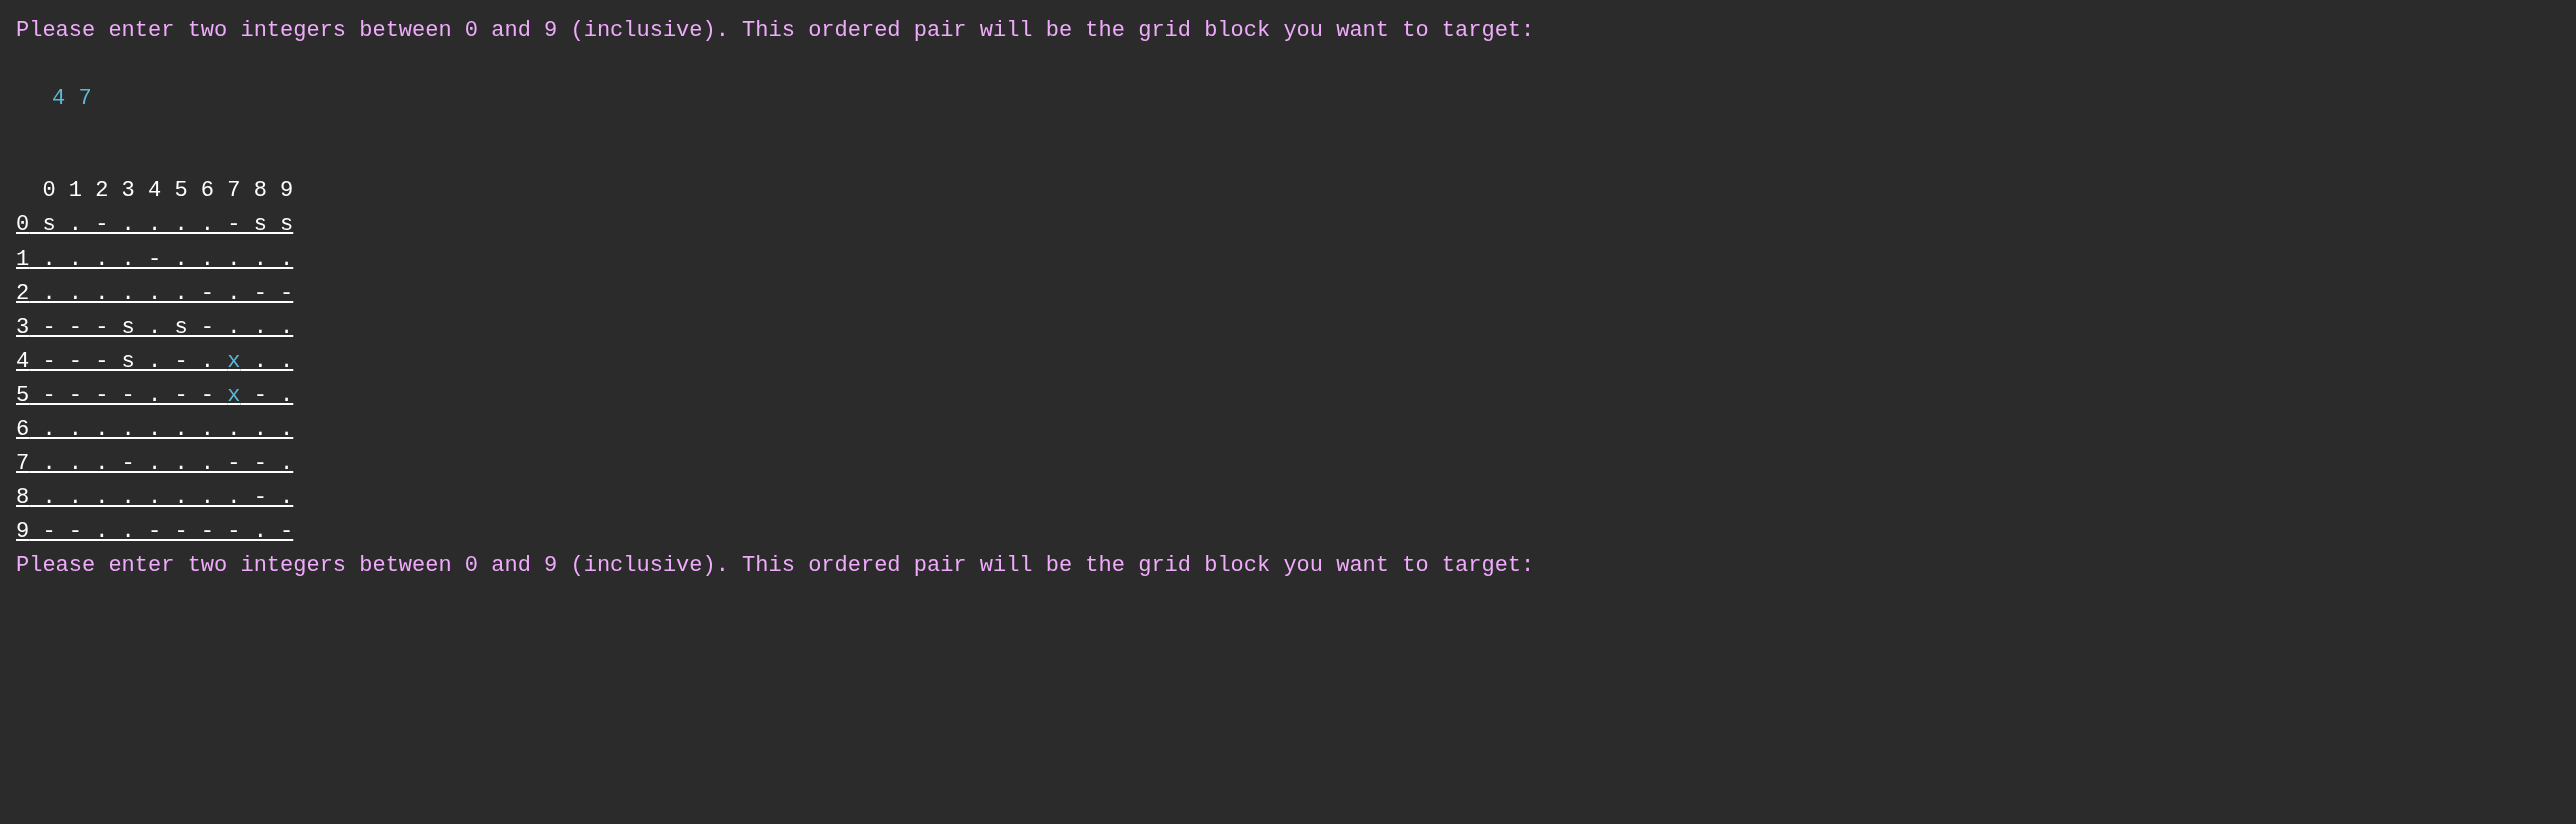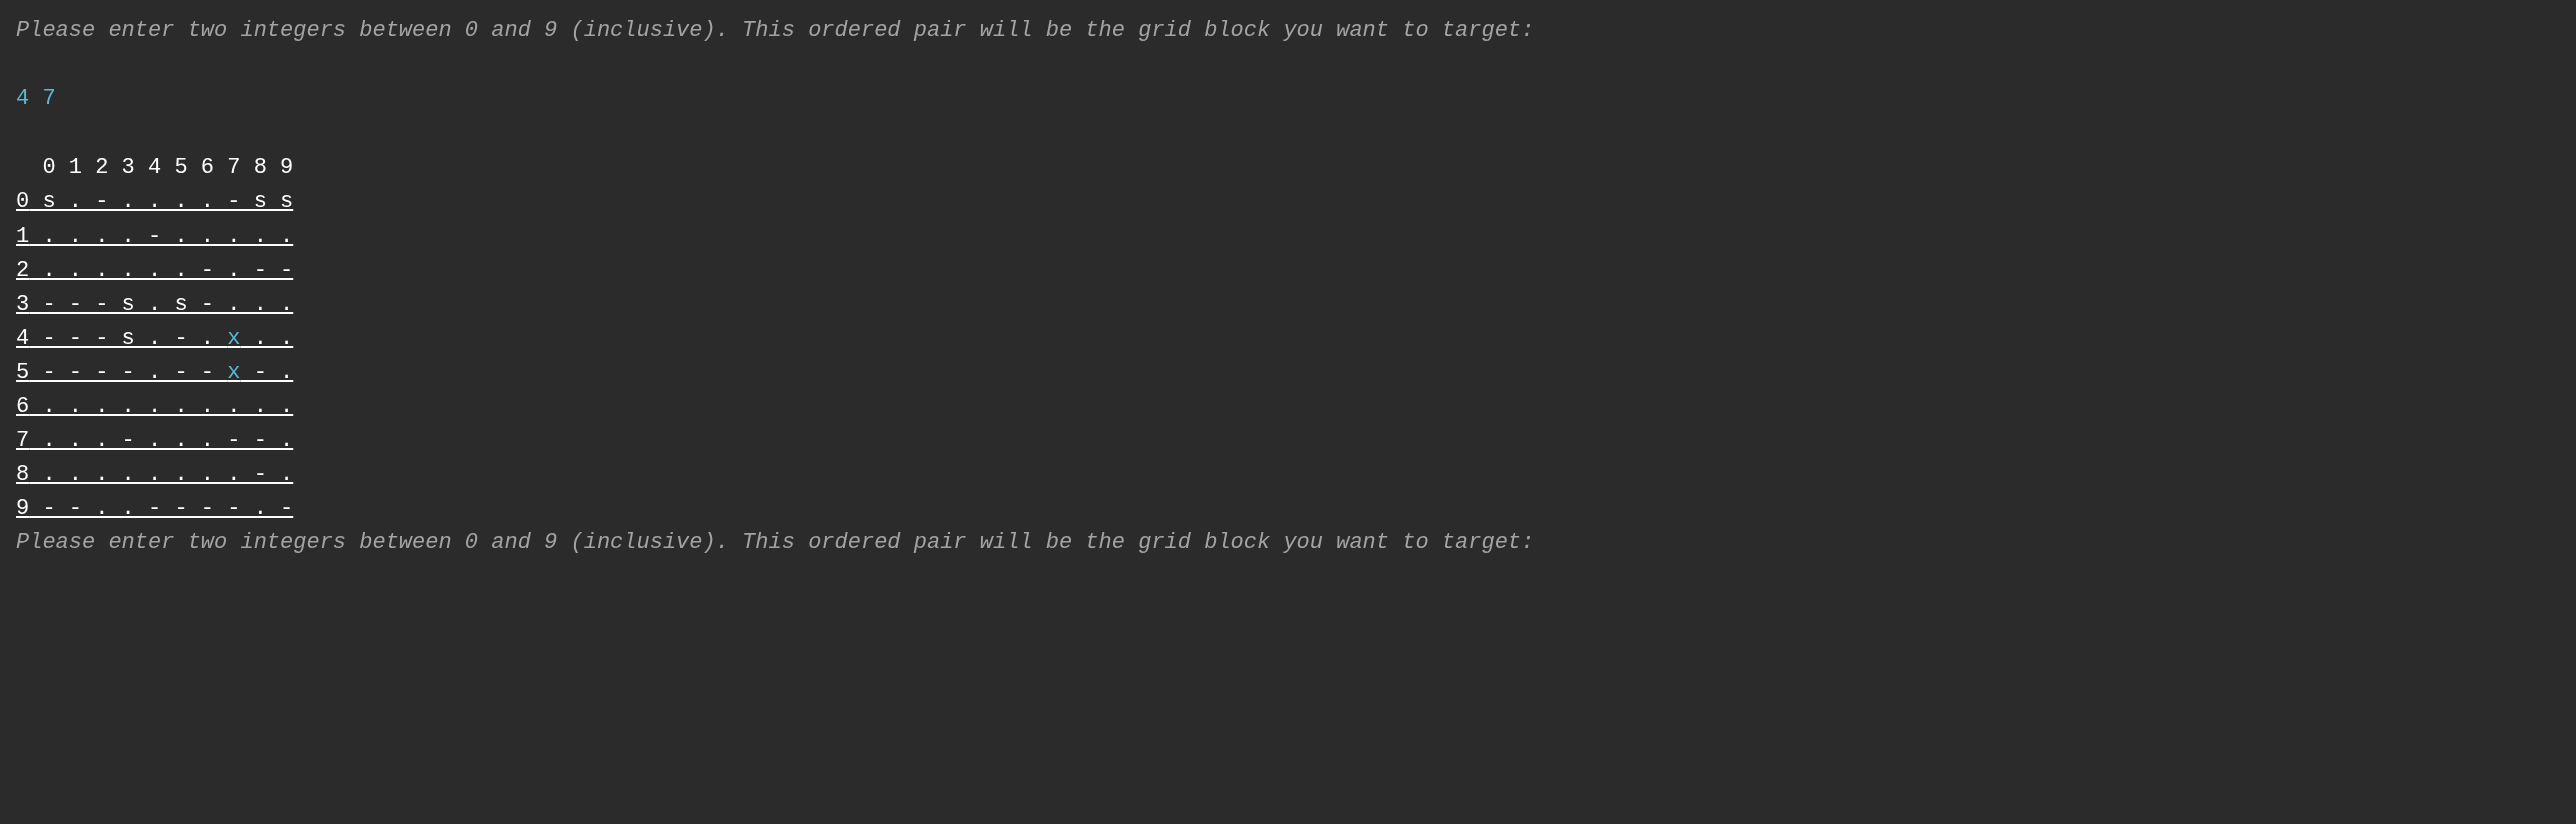--- a/index.html
+++ b/index.html
@@ -14,39 +14,39 @@
       font-family: 'Courier New', Courier, monospace;
       font-size: 22px;
       line-height: 1.55;
       padding: 14px 16px;
       min-height: 100vh;
       width: 2576px;
       min-height: 825px;
     }
 
     .prompt-line {
-      color: #a3a3a3;
+      color: #f0abfc;
       white-space: pre;
-      font-style: italic;
     }
 
     .input-line {
       color: #5bb8d4;
       white-space: pre;
+      margin-left: 36px;
     }
 
     .hit-line {
       color: #ffffff;
       white-space: pre;
     }
 
     .grid-header {
       color: #ffffff;
       white-space: pre;
-      margin-top: 1px;
+      margin-top: 24px;
     }
 
     .grid-row {
       color: #ffffff;
       white-space: pre;
       text-decoration: underline;
     }
 
     .grid-row .row-label {
       color: #ffffff;

